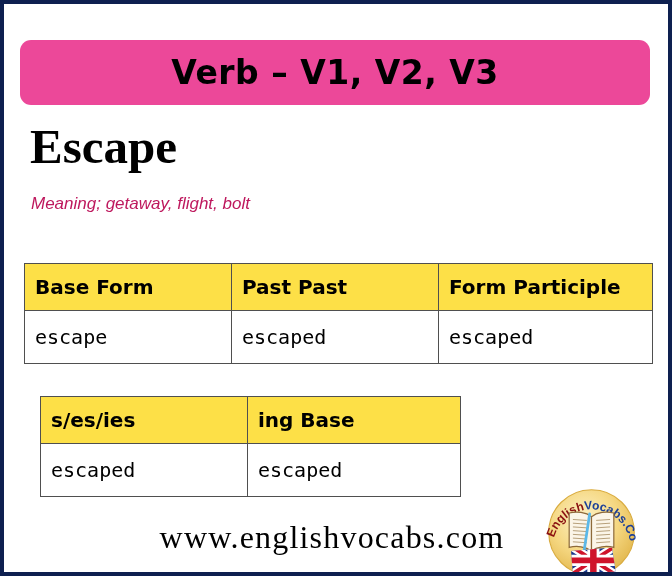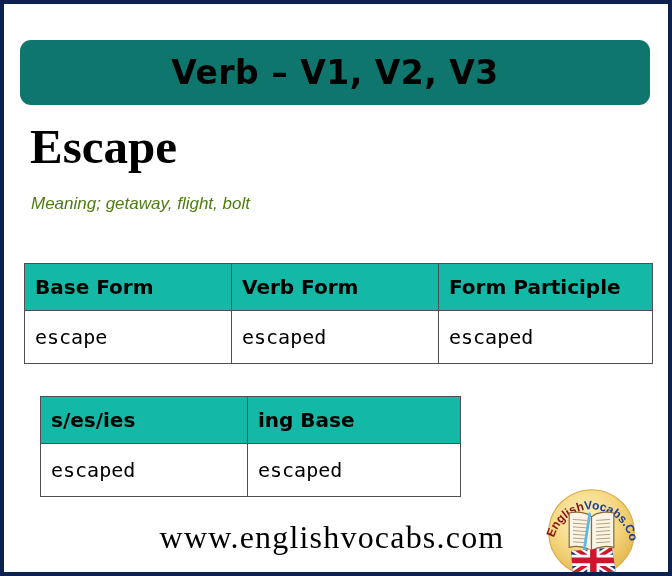--- a/index.html
+++ b/index.html
@@ -18,21 +18,21 @@
     font-family: "Liberation Sans", sans-serif;
   }
 
   
   .banner {
     position: absolute;
     left: 16px;
     top: 36px;
     width: 630px;
     height: 65px;
-    background: #0f766e;
+    background: #ec4899;
     border-radius: 11px;
     display: flex;
     align-items: center;
     justify-content: center;
   }
   .banner-text {
     font-family: "DejaVu Sans", sans-serif;
     font-size: 33px;
     font-weight: bold;
     color: #000000;
@@ -53,39 +53,39 @@
     line-height: 1.05;
     white-space: nowrap;
   }
   .meaning {
     position: absolute;
     left: 27px;
     top: 190px;
     font-family: "Liberation Sans", sans-serif;
     font-style: italic;
     font-size: 17px;
-    color: #4d7c0f;
+    color: #be185d;
     white-space: nowrap;
   }
 
   
   .vtable {
     position: absolute;
     border-collapse: collapse;
     table-layout: fixed;
   }
   .vtable td {
     border: 1.6px solid #4f4f4f;
     padding: 0 0 0 10px;
     vertical-align: middle;
     white-space: nowrap;
     overflow: hidden;
   }
   .vtable tr.head td {
-    background: #14b8a6;
+    background: #fde047;
     height: 46px;
     font-family: "DejaVu Sans", sans-serif;
     font-weight: bold;
     font-size: 20px;
     color: #000000;
   }
   .vtable tr.body td {
     background: #ffffff;
     height: 52px;
     font-family: "DejaVu Sans Mono", monospace;
@@ -143,21 +143,21 @@
 
   <table class="vtable" id="table-main">
     <colgroup>
       <col style="width:207px">
         <col style="width:207px">
         <col style="width:214px">
     </colgroup>
     <tbody>
       <tr class="head">
         <td>Base Form</td>
-        <td>Verb Form</td>
+        <td>Past Past</td>
         <td>Form Participle</td>
       </tr>
       <tr class="body">
         <td>escape</td>
         <td>escaped</td>
         <td>escaped</td>
       </tr>
     </tbody>
   </table>
 

